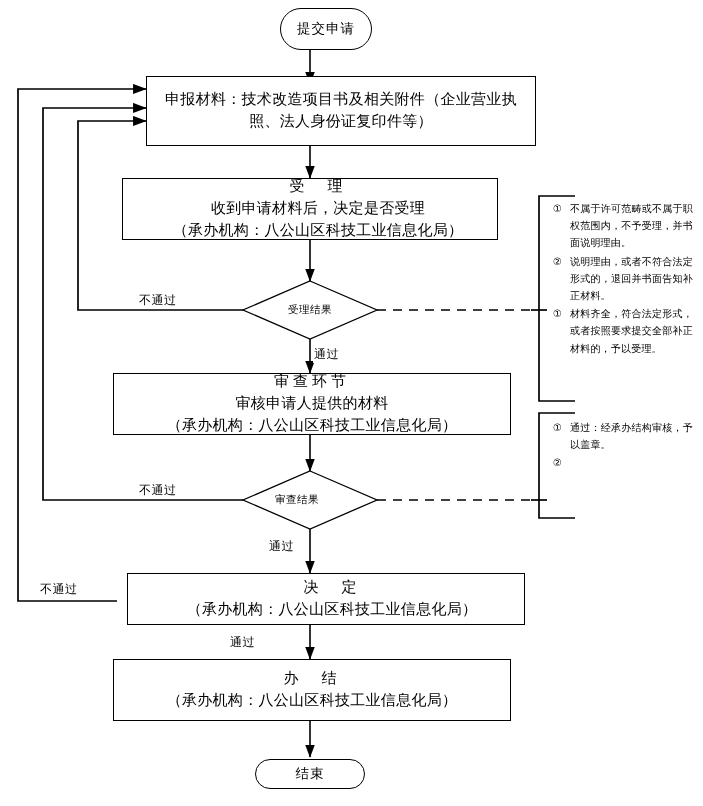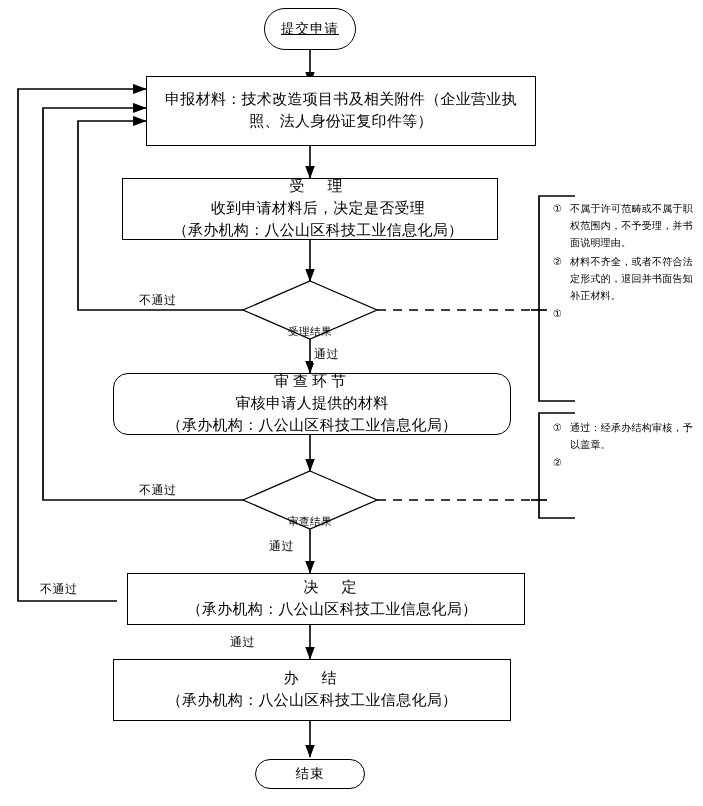--- a/index.html
+++ b/index.html
@@ -41,21 +41,21 @@
   }
   .terminator{
     border:1.4px solid #000;
     border-radius:22px;
     font-size:13.5px;
     letter-spacing:1px;
   }
   .diamond-wrap{
     position:absolute;
     display:flex;
-    align-items:flex-end;
+    align-items:center;
     justify-content:center;
   }
   .diamond-wrap .dlabel{
     position:relative;
     z-index:2;
     font-size:10.5px;
     letter-spacing:0.5px;
     color:#000;
     white-space:nowrap;
   }
@@ -140,49 +140,49 @@
     <line x1="531" y1="310" x2="547" y2="310" stroke="#000" stroke-width="1.7"></line>
 
     <polyline points="575,413 539,413 539,518 575,518" fill="none" stroke="#000" stroke-width="1.7"></polyline>
     <line x1="531" y1="500" x2="547" y2="500" stroke="#000" stroke-width="1.7"></line>
 
     <polygon points="310,281 377,310 310,339 243,310" fill="#fff" stroke="#000" stroke-width="1.3"></polygon>
 
     <polygon points="310,471 377,500 310,529 243,500" fill="#fff" stroke="#000" stroke-width="1.3"></polygon>
   </svg>
 
-  <div class="node terminator" style="left:264px;top:8px;width:92px;height:42px;text-decoration:underline;">
+  <div class="node terminator" style="left:280px;top:8px;width:92px;height:42px;">
     <span>提交申请</span>
   </div>
 
   <div class="node rect" style="left:146px;top:76px;width:390px;height:70px;">
     <div class="inner">申报材料：技术改造项目书及相关附件（企业营业执照、法人身份证复印件等）</div>
   </div>
 
   <div class="node rect" style="left:122px;top:178px;width:376px;height:62px;padding-left:16px;">
     <div class="inner">
       <span class="title-line">受　理</span>
       <span class="sub-line">收到申请材料后，决定是否受理</span>
       <span class="sub-line">（承办机构：八公山区科技工业信息化局）</span>
     </div>
   </div>
 
   <div class="diamond-wrap" style="left:243px;top:281px;width:134px;height:58px;">
     <span class="dlabel">受理结果</span>
   </div>
 
-  <div class="node rect" style="left:113px;top:373px;width:398px;height:62px;border-radius:15px;">
+  <div class="node rect" style="left:113px;top:373px;width:398px;height:62px;">
     <div class="inner">
       <span class="title-line">审查环节</span>
       <span class="sub-line">审核申请人提供的材料</span>
       <span class="sub-line">（承办机构：八公山区科技工业信息化局）</span>
     </div>
   </div>
 
-  <div class="diamond-wrap" style="left:243px;top:471px;width:134px;height:58px;">
+  <div class="diamond-wrap" style="left:230px;top:471px;width:134px;height:58px;">
     <span class="dlabel">审查结果</span>
   </div>
 
   <div class="node rect" style="left:127px;top:573px;width:398px;height:52px;padding-left:12px;">
     <div class="inner">
       <span class="title-line">决　定</span>
       <span class="sub-line">（承办机构：八公山区科技工业信息化局）</span>
     </div>
   </div>
 
@@ -207,24 +207,25 @@
   <div class="edge-label" style="left:229px;top:634px;">通过</div>
 
   <div class="note" style="left:553px;top:200px;width:140px;">
     <ol>
       <li>
         <span class="num">①</span>
         <span class="txt">不属于许可范畴或不属于职权范围内，不予受理，并书面说明理由。</span>
       </li>
       <li>
         <span class="num">②</span>
-        <span class="txt">材料不齐全，或者不符合法定形式的，退回并书面告知补正材料。</span>
+        <span class="txt">说明理由，或者不符合法定形式的，退回并书面告知补正材料。</span>
       </li>
       <li>
         <span class="num">①</span>
+        <span class="txt">材料齐全，符合法定形式，或者按照要求提交全部补正材料的，予以受理。</span>
       </li>
     </ol>
   </div>
 
   <div class="note" style="left:553px;top:419px;width:140px;">
     <ol>
       <li>
         <span class="num">①</span>
         <span class="txt">通过：经承办结构审核，予以盖章。</span>
       </li>

